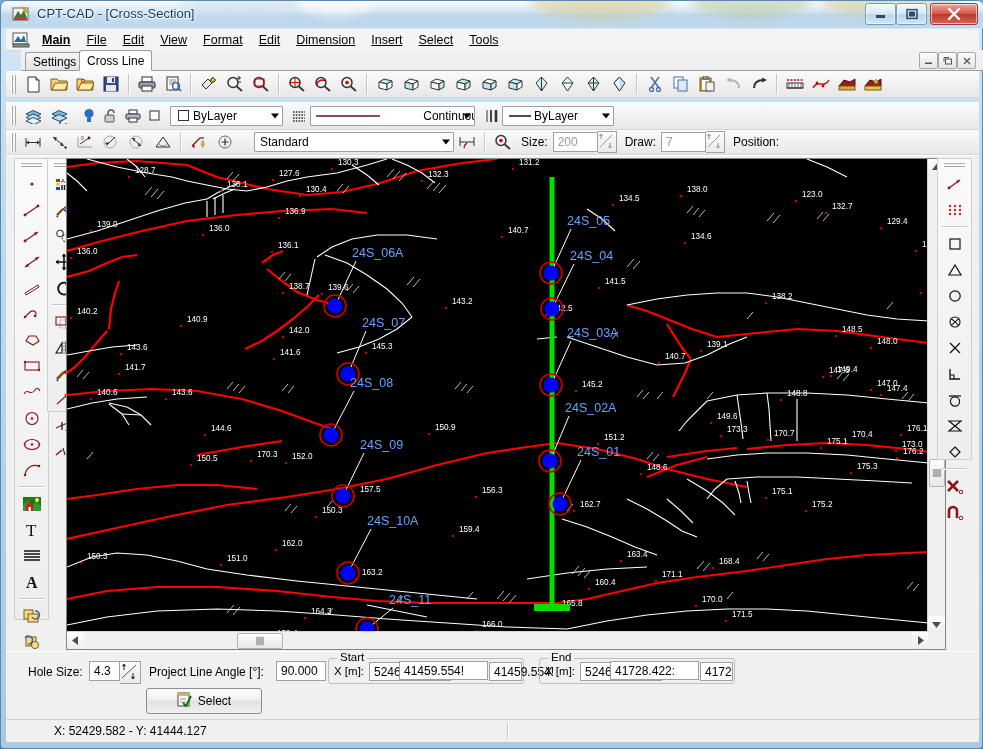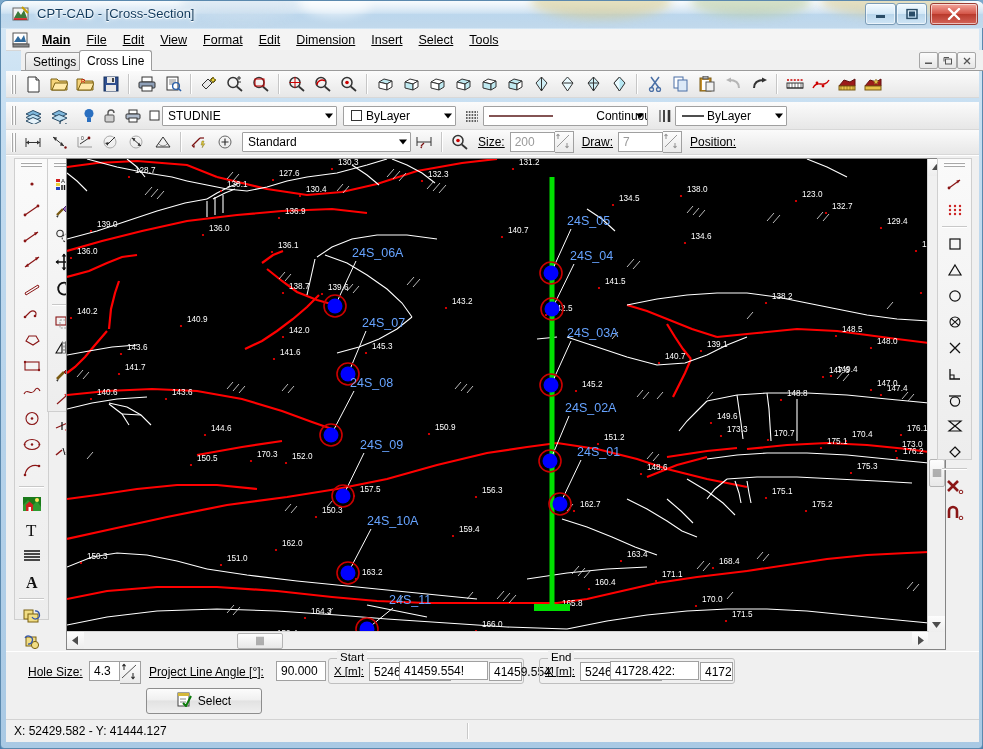--- a/index.html
+++ b/index.html
@@ -112,21 +112,21 @@
   .combo .arrow{
     position:absolute;right:3px;top:50%;transform:translateY(-50%);
     width:0;height:0;border-left:4px solid transparent;border-right:4px solid transparent;border-top:5px solid #000;
   }
   .combo .txt{padding-left:5px;white-space:nowrap;overflow:hidden;}
   .fld{
     height:20px;box-sizing:border-box;border:1px solid #a0a0a0;background:#fff;
     display:flex;align-items:center;padding-left:4px;font-size:12px;color:#000;flex:none;
   }
   .fld.ro{color:#9a9a9a;background:#fff;}
-  .lbl{font-size:12px;color:#000;flex:none;white-space:nowrap;text-decoration:underline;}
+  .lbl{font-size:12px;color:#000;flex:none;white-space:nowrap;}
   .spin{
     width:18px;height:20px;flex:none;border:1px solid #a0a0a0;border-left:none;
     background:linear-gradient(180deg,#fdfdfd,#eaeaea);position:relative;
   }
 
   
   #work-area{
     position:absolute;left:5px;top:154px;width:973px;height:496px;
     background:#f0f0f0;border-top:1px solid #fff;
   }
@@ -182,21 +182,21 @@
     background:linear-gradient(180deg,#fcfcfc 0%,#f0f0f0 45%,#e2e2e2 50%,#efefef 100%);
     display:flex;align-items:center;justify-content:center;gap:6px;
     font-size:12px;color:#000;cursor:default;
   }
 
   
   #status-bar{
     position:absolute;left:5px;top:718px;width:973px;height:22px;
     background:#f0f0f0;border-top:1px solid #d3d3d3;display:flex;align-items:center;
   }
-  #status-bar .cell{font-size:12px;color:#000;padding-left:8px;white-space:nowrap;}
+  #status-bar .cell{font-size:12px;color:#000;padding-left:8px;white-space:nowrap;margin-left:40px;}
   #status-bar .sep{width:1px;height:16px;background:#c9c9c9;border-right:1px solid #fff;margin:0 6px;}
 </style>
 </head>
 <body>
 
 <div id="app-window">
 
   <div id="title-bar">
     <div class="blob" style="left:180px;top:-14px;width:120px;height:34px;background:#cfe0ee;"></div>
     <div class="blob" style="left:300px;top:-10px;width:70px;height:26px;background:#fff;"></div>
@@ -545,24 +545,20 @@
           <rect x="4" y="2" width="8" height="4" fill="#fff" stroke="#333"></rect>
           <rect x="1" y="6" width="14" height="5" rx="1" fill="#b0bccd" stroke="#333"></rect>
           <rect x="4" y="10" width="8" height="4" fill="#fff" stroke="#333"></rect>
         </svg>
       </span>
     <span class="tbtn" style="width:18px">
       <svg width="11" height="11">
           <rect x="1" y="1" width="9" height="9" fill="#fff" stroke="#333"></rect>
         </svg>
       </span>
-    <span class="combo" style="width:175px;margin-left:-2px;">
-      <span class="txt">STUDNIE</span>
-      <span class="arrow"></span>
-    </span>
 
     <span style="width:6px;flex:none;"></span>
 
     <span class="combo" style="width:113px;padding-left:3px;">
       <span style="display:inline-block;width:9px;height:9px;border:1px solid #333;background:#fff;margin-left:4px;margin-right:4px;"></span>
       <span class="txt" style="padding-left:0">ByLayer</span>
       <span class="arrow"></span>
     </span>
 
     <span style="width:5px;flex:none;"></span>
@@ -652,21 +648,21 @@
           <path d="M2 11 l3 -.8 -.8 3z" fill="#7a1010"></path>
           <path d="M12 6 l2 0 -1.2 3 2-.3 -2.6 4 .7-3 -1.8 .4z" fill="#e8d23a" stroke="#6a5a00" stroke-width=".4"></path>
         </svg>
       </span>
     <span class="tbtn">
       <svg width="16" height="14">
           <circle cx="8" cy="7" r="6" fill="none" stroke="#666"></circle>
           <path d="M8 3.5 v7 M4.5 7 h7" stroke="#333" stroke-width="1.2"></path>
         </svg>
       </span>
-    <span class="combo" style="width:169px;margin-left:4px;">
+    <span class="combo" style="width:200px;margin-left:16px;">
       <span class="txt">Standard</span>
       <span class="arrow"></span>
     </span>
     <span class="tbtn">
       <svg width="18" height="14">
           <path d="M2 2 v9 M16 2 v9" stroke="#333"></path>
           <path d="M2 7 h14" stroke="#333"></path>
           <path d="M6 11 l3-3" stroke="#7a1010" stroke-width="1.2"></path>
           <path d="M5 12 l2.4-.8 -.8 2.4z" fill="#7a1010"></path>
         </svg>

